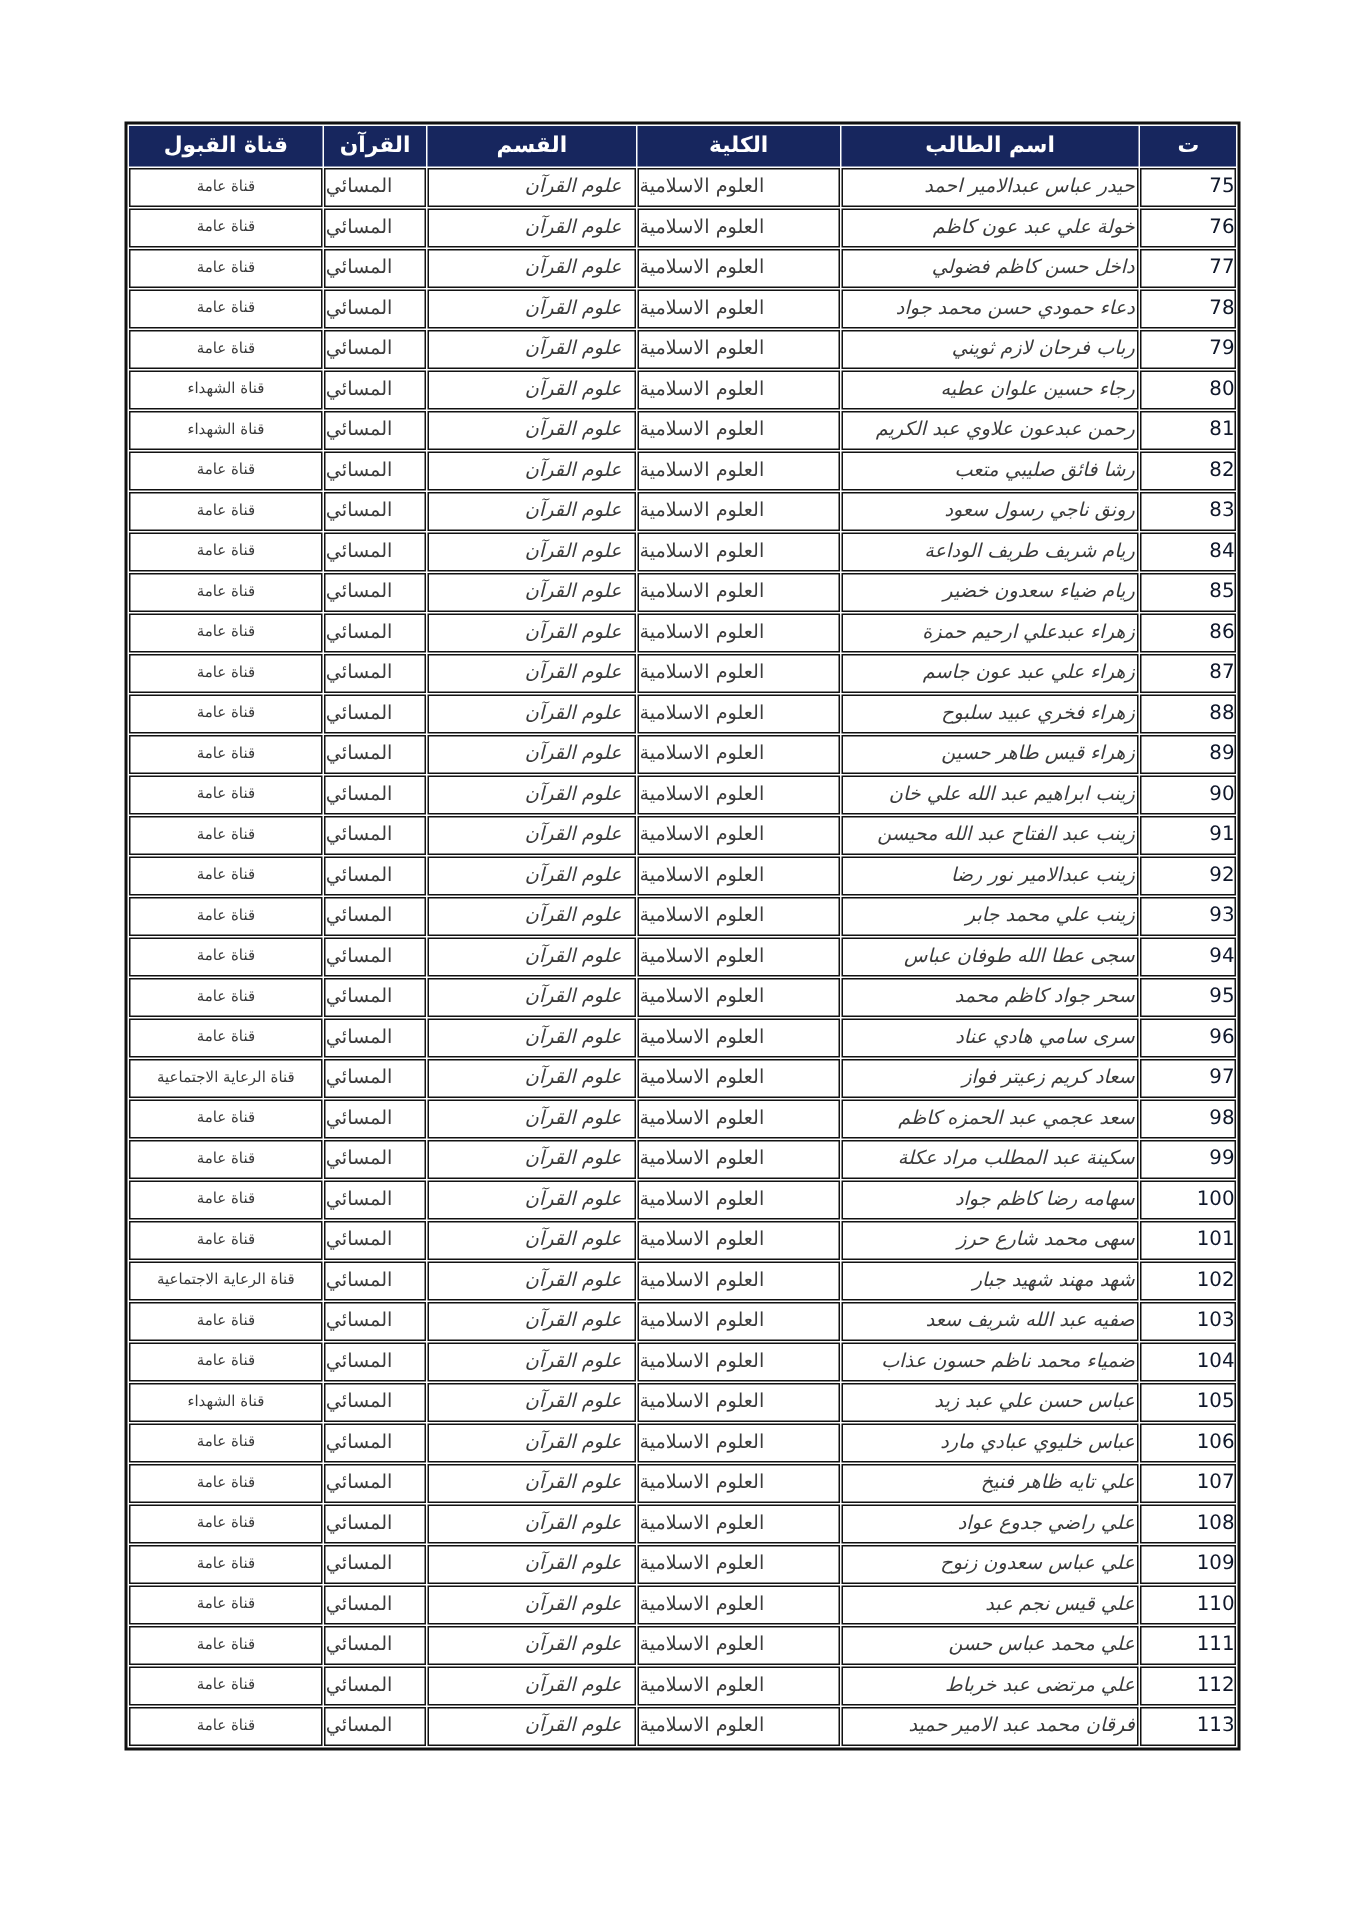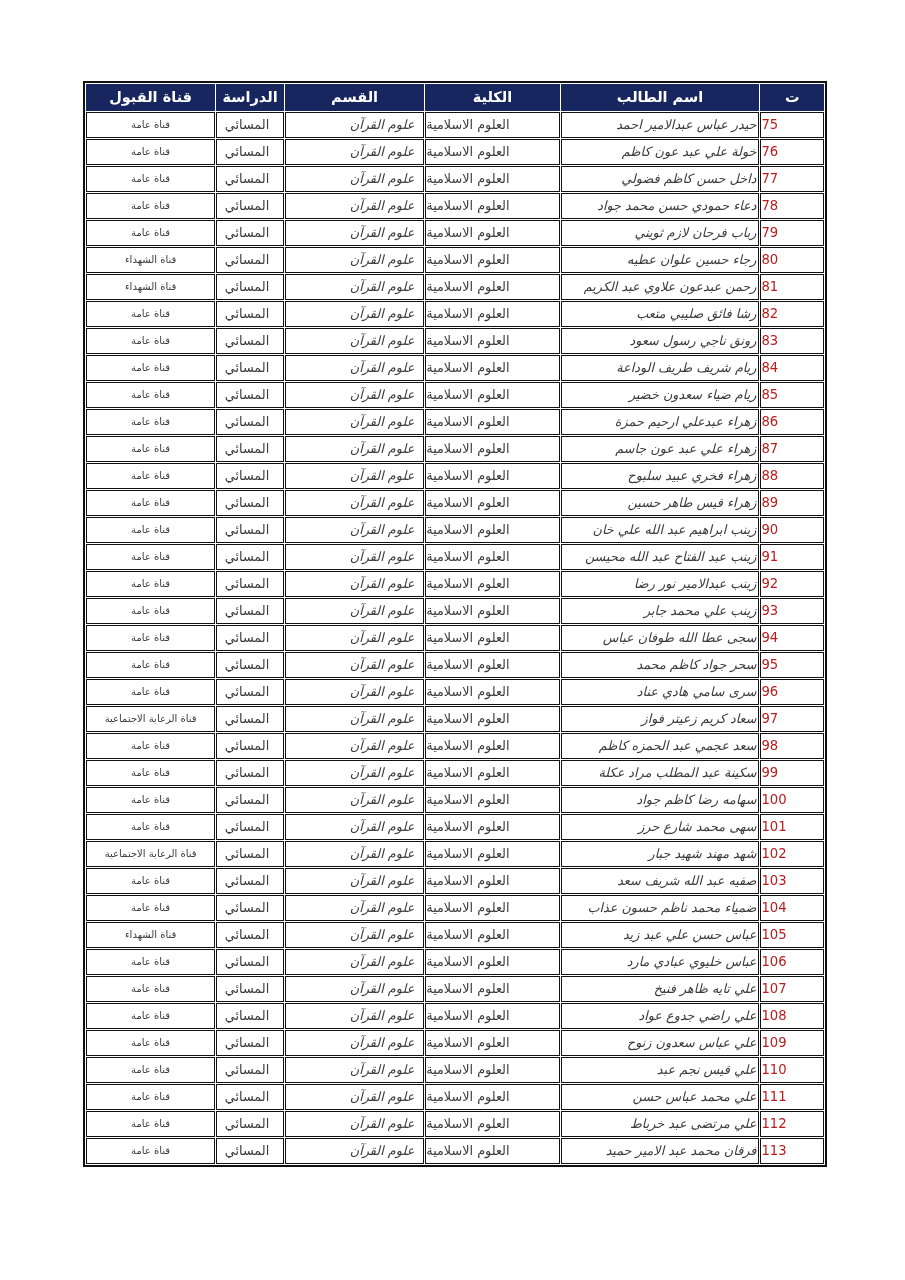--- a/index.html
+++ b/index.html
@@ -48,25 +48,25 @@
     border:1.4px solid var(--border-color,#111111);
     background:#ffffff;
     color:var(--cell-text,#3b3b3b);
     font-size:12.8px;
     height:24px;
     line-height:24px;
     padding:0;
     white-space:nowrap;
     overflow:hidden;
   }
-  td.col-no{text-align:left;font-size:13.2px;color:#b91c1c;}
+  td.col-no{text-align:right;font-size:13.2px;color:#0f172a;}
   td.col-name{text-align:right;padding-right:2px;font-style:italic;}
   td.col-college{text-align:left;margin-top:27px;}
   td.col-dept{text-align:right;padding-right:9px;font-style:italic;}
-  td.col-study{text-align:center;padding-right:6px;}
+  td.col-study{text-align:left;padding-right:6px;}
   td.col-channel{text-align:center;font-size:10px;}
 </style>
 </head>
 <body>
 
 <div class="page">
   <div class="table-frame">
     <table class="roster">
       <colgroup>
         <col class="c-no">
@@ -75,21 +75,21 @@
         <col class="c-dept">
           <col class="c-study">
           <col class="c-channel">
       </colgroup>
       <thead>
         <tr>
           <th>ت</th>
           <th>اسم الطالب</th>
           <th>الكلية</th>
           <th>القسم</th>
-          <th>الدراسة</th>
+          <th>القرآن</th>
           <th>قناة القبول</th>
         </tr>
       </thead>
       <tbody>
           <tr>
             <td class="col-no">75</td>
             <td class="col-name">حيدر عباس عبدالامير احمد</td>
             <td class="col-college">العلوم الاسلامية</td>
             <td class="col-dept">علوم القرآن</td>
             <td class="col-study">المسائي</td>

